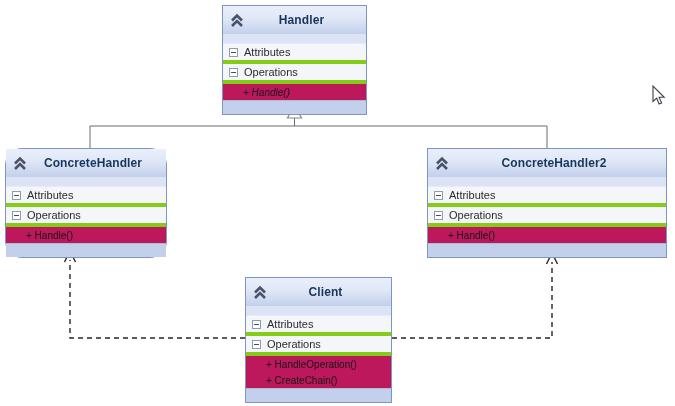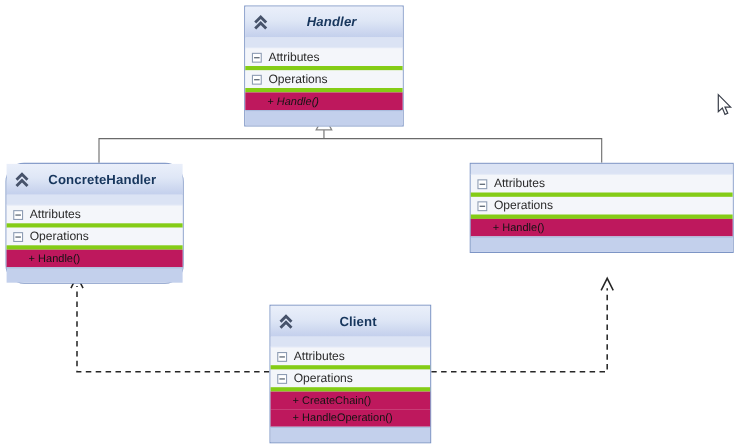--- a/index.html
+++ b/index.html
@@ -20,21 +20,21 @@
   .uml-header {
     height:28px;
     background:linear-gradient(to bottom, #eaeffa 0%, #dfe7f6 45%, #c3cfec 100%);
     position:relative;
     display:flex; align-items:center; justify-content:center;
   }
   .uml-title {
     font-weight:bold; font-size:12px; color:#17365d; letter-spacing:0.1px;
     padding-left:14px;
   }
-  .uml-title.abstract { font-style:italic; }
+  .uml-title.abstract { }
   .chevron {
     position:absolute; left:5px; top:5px; width:18px; height:18px;
     display:block;
   }
   .sub-band { height:9px; background:#dbe3f4; border-bottom:1px solid #e6ecf7; }
   .section-row {
     height:16px; display:flex; align-items:center; gap:6px;
     padding-left:6px; background:#f4f6fa;
     border-bottom:4px solid #84cc16;
     font-size:11px; color:#2b2b2b;
@@ -124,20 +124,27 @@
     </div>
     <div class="section-row">
       <span class="minus-box"></span>
       <span>Operations</span>
     </div>
     <div class="method-row">+ Handle()</div>
     <div class="footer-band"></div>
   </div>
 
   <div class="uml-box" style="left:427px; top:148px; width:240px;">
+    <div class="uml-header">
+      <svg class="chevron" viewBox="0 0 18 18">
+        <polyline points="4,9.5 9,4.5 14,9.5" fill="none" stroke="#47536b" stroke-width="2.6"></polyline>
+        <polyline points="4,15 9,10 14,15" fill="none" stroke="#47536b" stroke-width="2.6"></polyline>
+      </svg>
+      <span class="uml-title">ConcreteHandler2</span>
+    </div>
     <div class="sub-band"></div>
     <div class="section-row">
       <span class="minus-box"></span>
       <span>Attributes</span>
     </div>
     <div class="section-row">
       <span class="minus-box"></span>
       <span>Operations</span>
     </div>
     <div class="method-row">+ Handle()</div>
@@ -154,18 +161,18 @@
     </div>
     <div class="sub-band"></div>
     <div class="section-row">
       <span class="minus-box"></span>
       <span>Attributes</span>
     </div>
     <div class="section-row">
       <span class="minus-box"></span>
       <span>Operations</span>
     </div>
+    <div class="method-row">+ HandleOperation()</div>
     <div class="method-row">+ CreateChain()</div>
-    <div class="method-row">+ HandleOperation()</div>
     <div class="footer-band"></div>
   </div>
 
 </div>
 
 </body></html>

